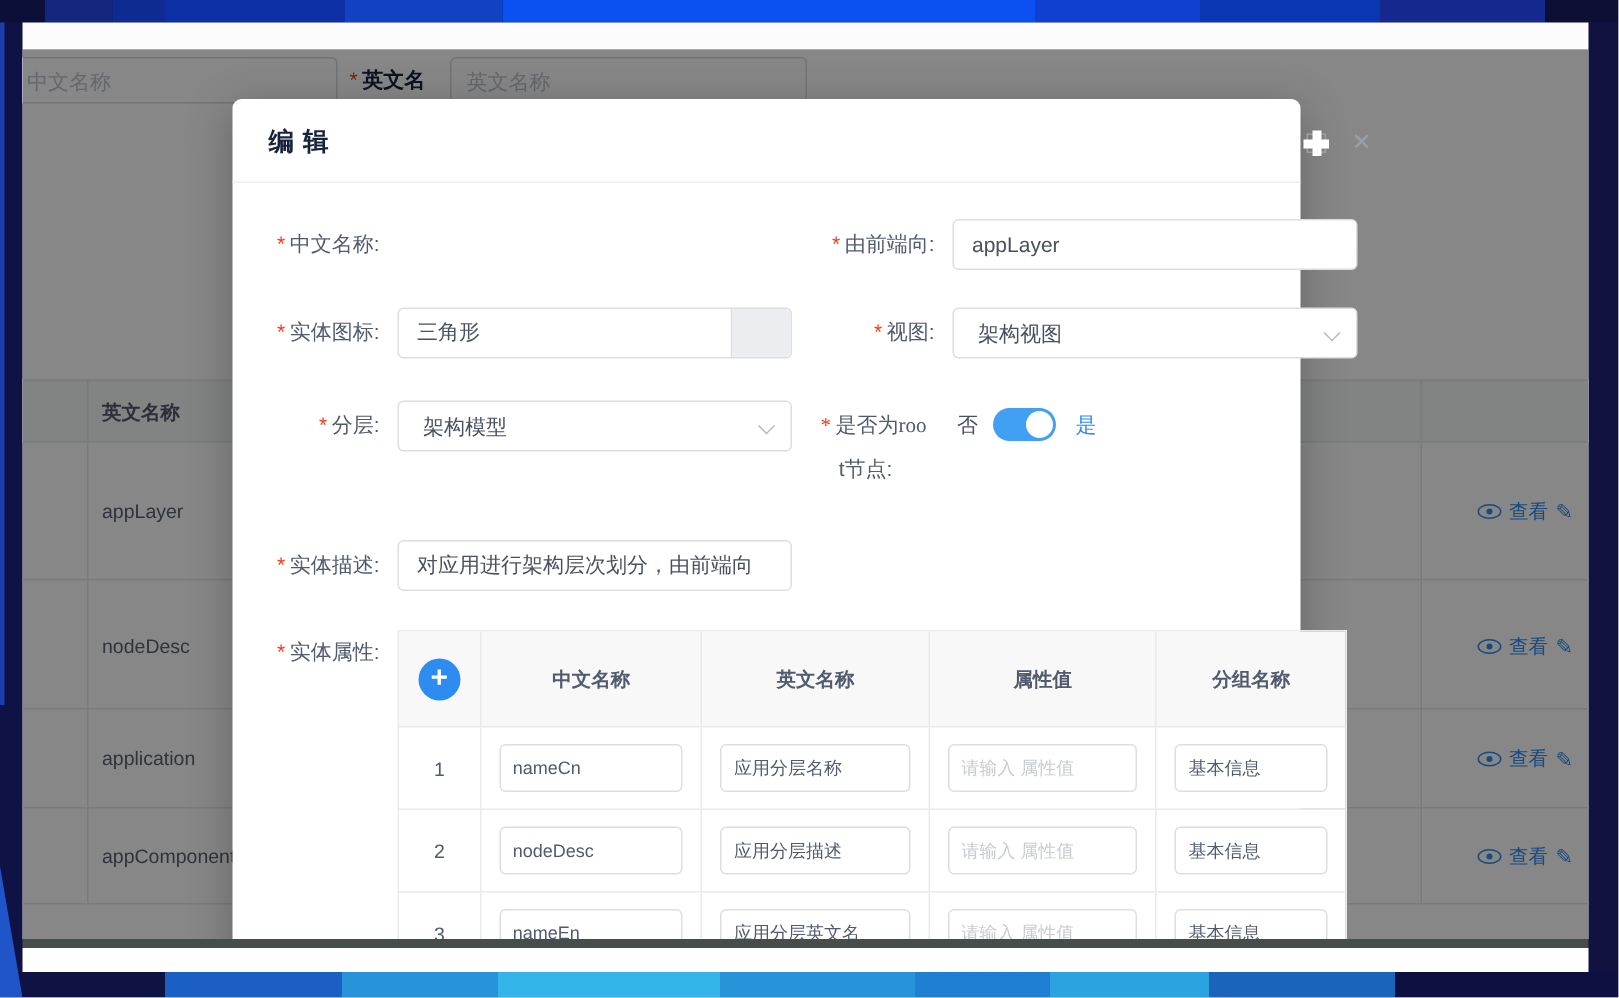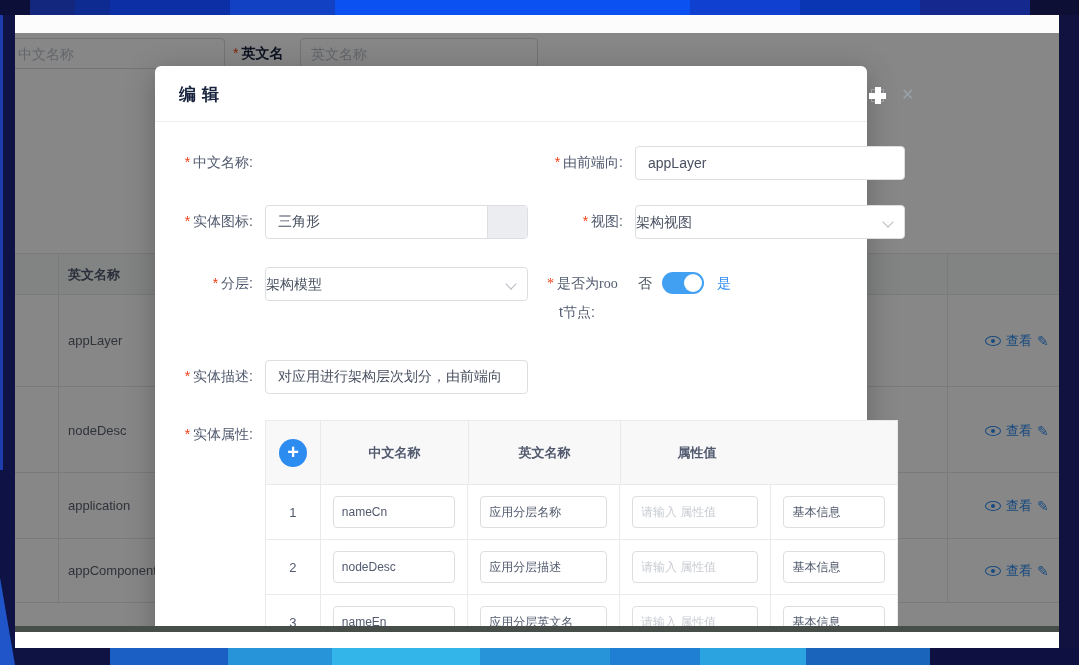--- a/index.html
+++ b/index.html
@@ -57,21 +57,21 @@
   .ico-close { position:absolute; left:746px; top:19px; font-size:16px; color:#9aa0a8; cursor:pointer; }
 
   .flabel { position:absolute; width:98px; text-align:right; font-size:14px; color:#515a6e; }
   .flabel2 { position:absolute; left:385px; width:83px; text-align:right; font-size:14px; color:#515a6e; }
   .f-input { position:absolute; height:34px; border:1px solid #dcdee2; border-radius:4px;
              background:#fff; font-size:14px; color:#495060; padding:0 12px; outline:none; }
   .f-input::placeholder { color:#c8ccd2; }
   .suffix-box { position:absolute; width:40px; height:32px; right:1px; top:1px;
                 background:#ebedf0; border-left:1px solid #dcdee2; border-radius:0 4px 4px 0; }
   .select { position:absolute; height:34px; border:1px solid #dcdee2; border-radius:4px;
-            background:#fff; font-size:14px; color:#495060; padding:0 0; line-height:32px;
+            background:#fff; font-size:14px; color:#495060; padding:0 16px; line-height:32px;
             cursor:pointer; }
   .chev { position:absolute; right:12px; top:12px; width:8px; height:8px;
           border-right:1.5px solid #b6bcc4; border-bottom:1.5px solid #b6bcc4;
           transform:rotate(45deg); }
   .toggle { position:absolute; width:42px; height:22px; border-radius:11px; background:#42a0f2;
             cursor:pointer; }
   .knob { position:absolute; right:2px; top:2px; width:18px; height:18px; border-radius:50%;
           background:#fff; }
   .root-yes { color:#2d8cf0; }
 
@@ -252,20 +252,21 @@
       </div>
 
       <div class="attr-table">
         <div class="at-row at-head">
           <div class="at-cell c0">
             <div class="add-btn">+</div>
           </div>
           <div class="at-cell c1">中文名称</div>
           <div class="at-cell c2">英文名称</div>
           <div class="at-cell c3">属性值</div>
+          <div class="at-cell c4">分组名称</div>
         </div>
 
         <div class="at-row at-body">
           <div class="at-cell c0 idx">1</div>
           <div class="at-cell c1">
               <input class="cell-input" value="nameCn" style="">
             </div>
           <div class="at-cell c2">
               <input class="cell-input" value="应用分层名称" style="">
             </div>

